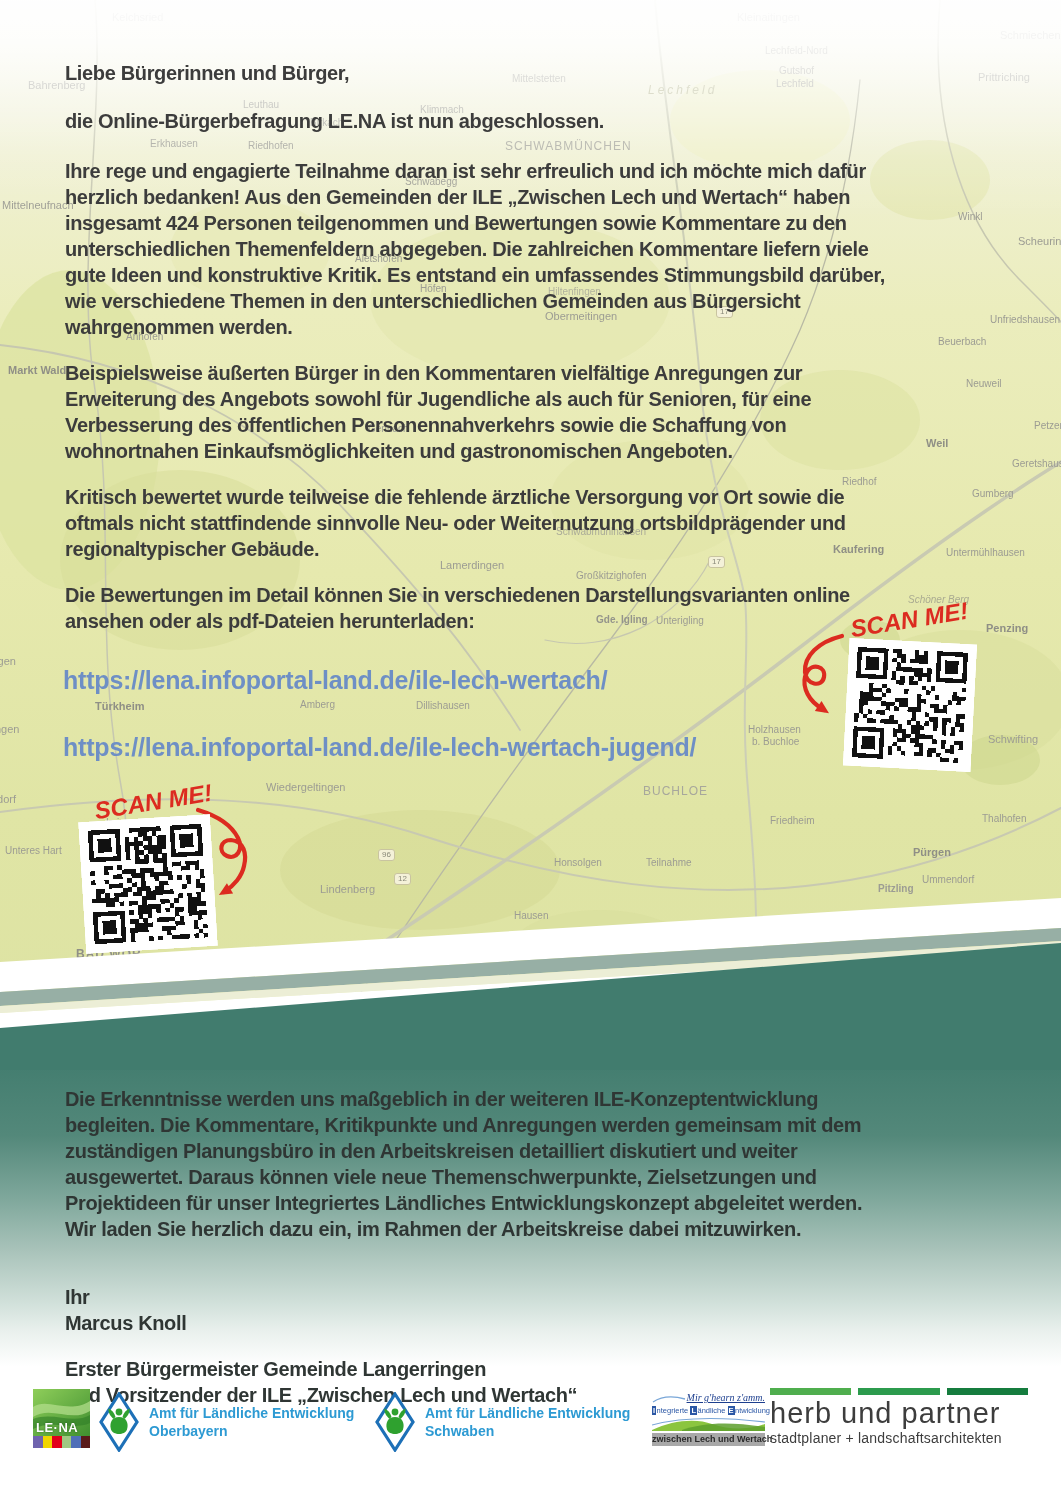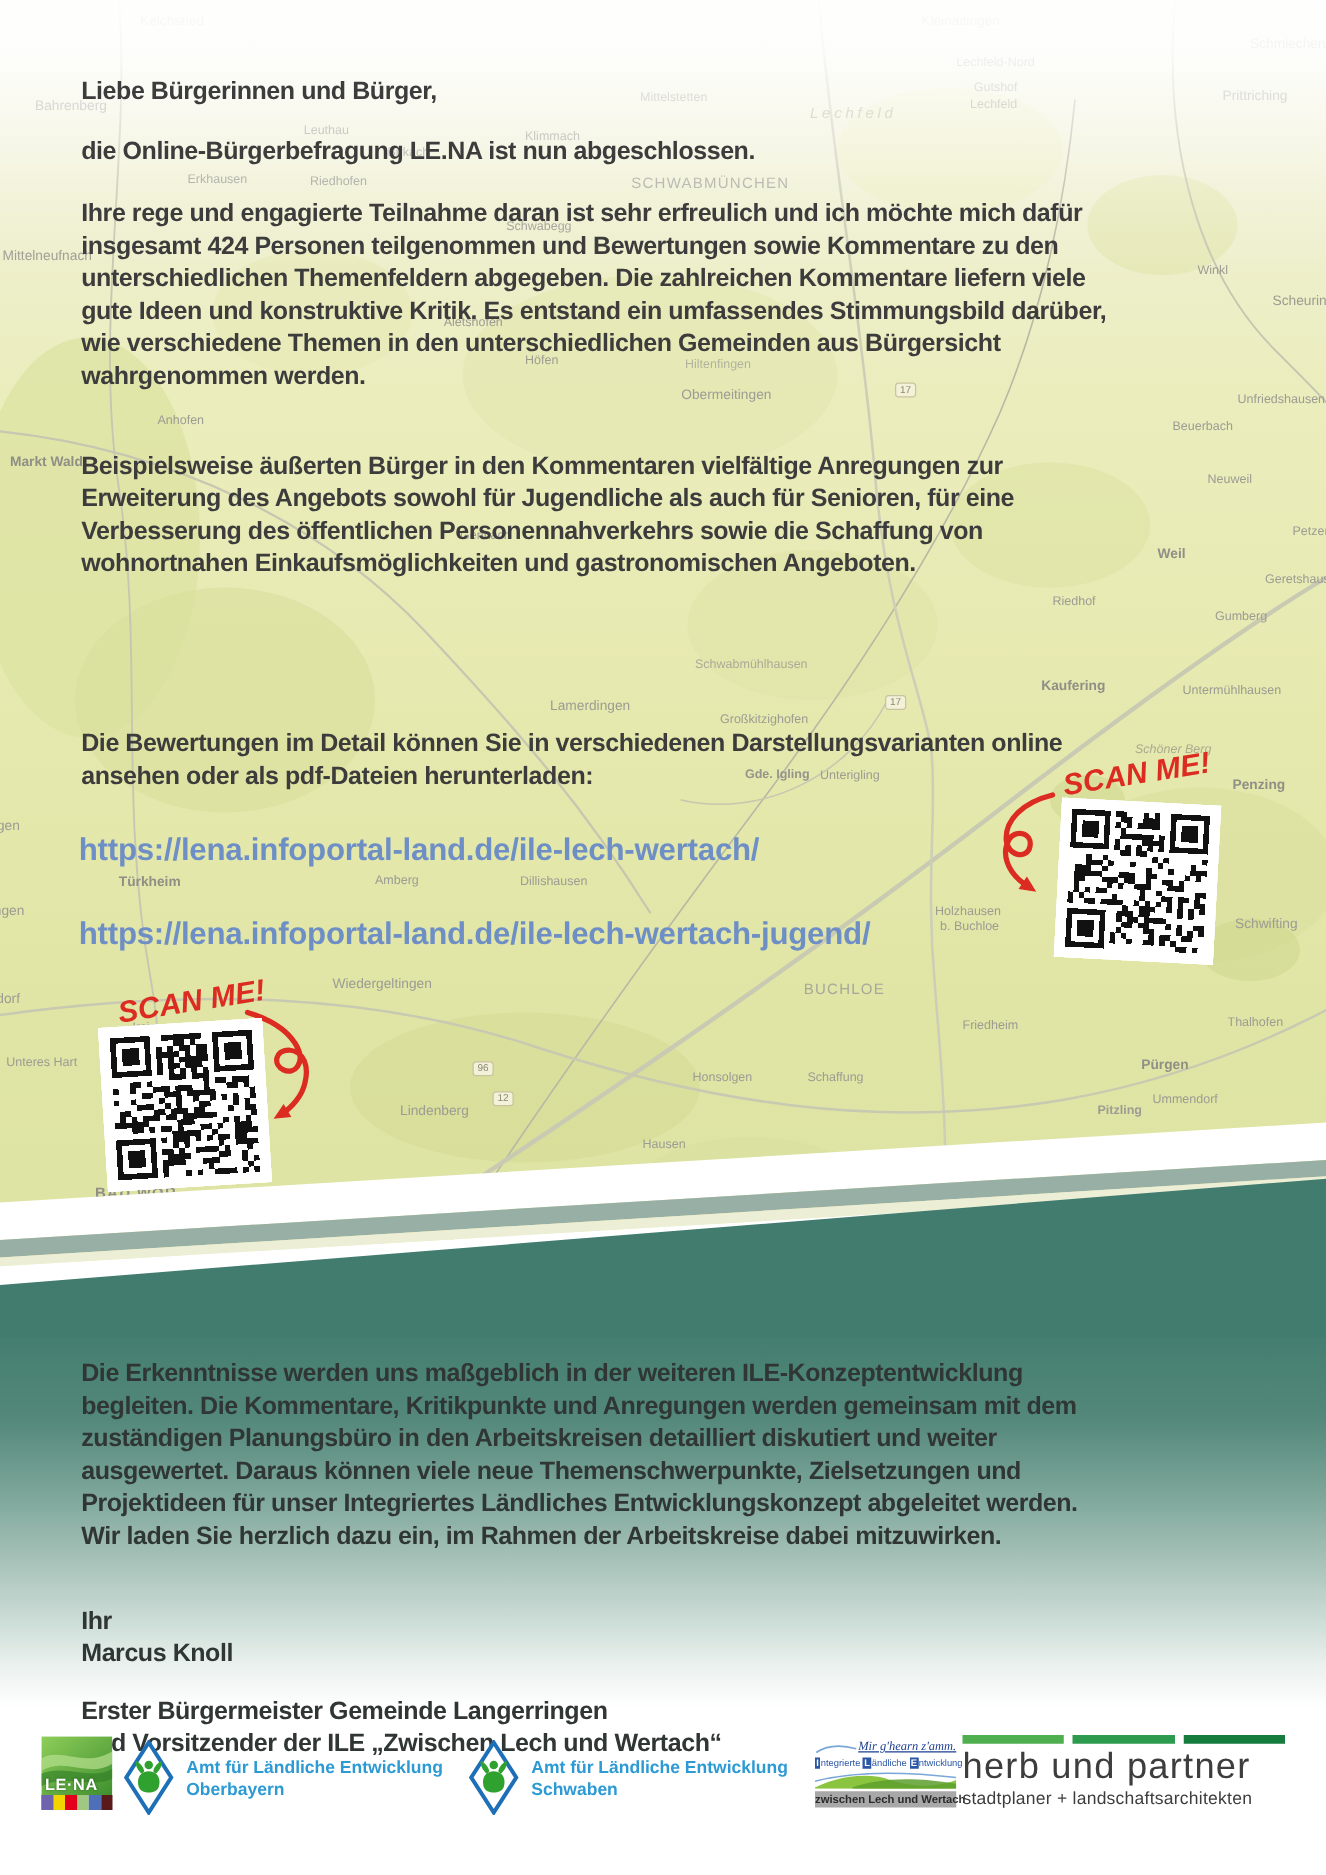--- a/index.html
+++ b/index.html
@@ -149,21 +149,21 @@
       <span class="maplabel" style="left: 852px; top: 720px; font-size: 10px; font-style: italic; color: rgb(170, 171, 145);">Oberer Riedberg</span>
       <span class="maplabel" style="left: 988px; top: 734px;">Schwifting</span>
       <span class="maplabel" style="left: 266px; top: 782px;">Wiedergeltingen</span>
       <span class="maplabel" style="left: 643px; top: 785px; font-size: 12px; letter-spacing: 1px; color: rgb(167, 167, 156);">BUCHLOE</span>
       <span class="maplabel" style="left: 770px; top: 816px; font-size: 10px;">Friedheim</span>
       <span class="maplabel" style="left: 982px; top: 814px; font-size: 10px;">Thalhofen</span>
       <span class="maplabel" style="left: 106px; top: 818px; font-size: 10px;">Irsingen</span>
       <span class="maplabel" style="left: 5px; top: 846px; font-size: 10px;">Unteres Hart</span>
       <span class="maplabel" style="left: 913px; top: 847px; font-weight: 700; color: rgb(143, 143, 134);">Pürgen</span>
       <span class="maplabel" style="left: 554px; top: 858px; font-size: 10px;">Honsolgen</span>
-      <span class="maplabel" style="left: 646px; top: 858px; font-size: 10px;">Schaffung</span>
+      <span class="maplabel" style="left: 646px; top: 858px; font-size: 10px;">Teilnahme</span>
       <span class="maplabel" style="left: 922px; top: 875px; font-size: 10px;">Ummendorf</span>
       <span class="maplabel" style="left: 320px; top: 884px;">Lindenberg</span>
       <span class="maplabel" style="left: 878px; top: 884px; font-size: 10px; font-weight: bold;">Pitzling</span>
       <span class="maplabel" style="left: 514px; top: 911px; font-size: 10px;">Hausen</span>
       <span class="maplabel" style="left: 76px; top: 948px; font-size: 12px; font-weight: 700; letter-spacing: 1px; color: rgb(143, 143, 134);">BAD WÖR</span>
       <span class="maplabel" style="left: -66px; top: 656px;">Unterrammingen</span>
       <span class="maplabel" style="left: -60px; top: 724px;">Oberrammingen</span>
       <span class="maplabel" style="left: -28px; top: 794px;">Kirchdorf</span>
       <span class="mapbadge" style="left: 716px; top: 306px;">17</span>
       <span class="mapbadge" style="left: 708px; top: 556px;">17</span>
@@ -183,31 +183,37 @@
   <div class="teal-grad"></div>
 
   <div class="body-txt" style="top:60px">
       <div class="ln">Liebe Bürgerinnen und Bürger,</div>
     </div>
   <div class="body-txt" style="top:108px">
       <div class="ln">die Online-Bürgerbefragung LE.NA ist nun abgeschlossen.</div>
     </div>
   <div class="body-txt" style="top:158px">
       <div class="ln">Ihre rege und engagierte Teilnahme daran ist sehr erfreulich und ich möchte mich dafür</div>
+      <div class="ln">herzlich bedanken! Aus den Gemeinden der ILE „Zwischen Lech und Wertach“ haben</div>
       <div class="ln">insgesamt 424 Personen teilgenommen und Bewertungen sowie Kommentare zu den</div>
       <div class="ln">unterschiedlichen Themenfeldern abgegeben. Die zahlreichen Kommentare liefern viele</div>
       <div class="ln">gute Ideen und konstruktive Kritik. Es entstand ein umfassendes Stimmungsbild darüber,</div>
       <div class="ln">wie verschiedene Themen in den unterschiedlichen Gemeinden aus Bürgersicht</div>
       <div class="ln">wahrgenommen werden.</div>
     </div>
   <div class="body-txt" style="top:360px">
       <div class="ln">Beispielsweise äußerten Bürger in den Kommentaren vielfältige Anregungen zur</div>
       <div class="ln">Erweiterung des Angebots sowohl für Jugendliche als auch für Senioren, für eine</div>
       <div class="ln">Verbesserung des öffentlichen Personennahverkehrs sowie die Schaffung von</div>
       <div class="ln">wohnortnahen Einkaufsmöglichkeiten und gastronomischen Angeboten.</div>
+    </div>
+  <div class="body-txt" style="top:484px">
+      <div class="ln">Kritisch bewertet wurde teilweise die fehlende ärztliche Versorgung vor Ort sowie die</div>
+      <div class="ln">oftmals nicht stattfindende sinnvolle Neu- oder Weiternutzung ortsbildprägender und</div>
+      <div class="ln">regionaltypischer Gebäude.</div>
     </div>
   <div class="body-txt" style="top:582px">
       <div class="ln">Die Bewertungen im Detail können Sie in verschiedenen Darstellungsvarianten online</div>
       <div class="ln">ansehen oder als pdf-Dateien herunterladen:</div>
     </div>
 
   <a class="link" style="top:666px" href="#">https://lena.infoportal-land.de/ile-lech-wertach/</a>
   <a class="link" style="top:733px" href="#">https://lena.infoportal-land.de/ile-lech-wertach-jugend/</a>
 
   <span class="scanme" style="left:850px;top:606px">SCAN ME!</span>

